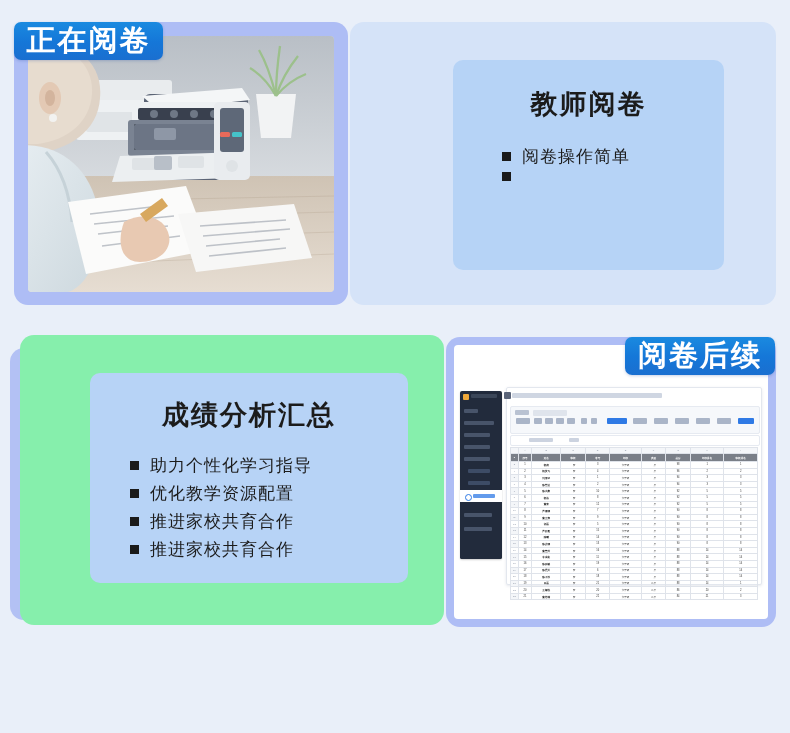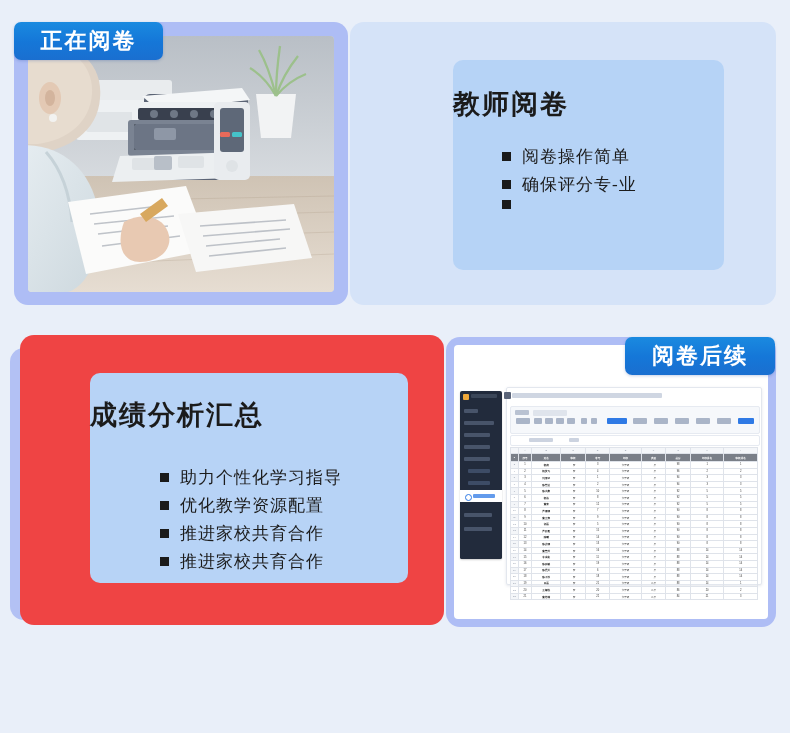--- a/index.html
+++ b/index.html
@@ -16,21 +16,21 @@
   .frame{position:absolute;border-radius:14px;}
   .frame-periwinkle{background:#aebdf5;}
 
   
   .badge{
     position:absolute;
     background:linear-gradient(180deg,#1a8ae0 0%,#1577d8 52%,#1a6fd0 100%);
     border-radius:7px;
     color:#ffffff;
     display:flex;align-items:center;justify-content:center;
-    font-size:22px;font-weight:bold;letter-spacing:2px;
+    font-size:29px;font-weight:bold;letter-spacing:2px;
     z-index:40;
     box-shadow:0 1px 3px rgba(30,70,160,.25);
   }
 
   
   #card-tl{left:14px;top:22px;width:334px;height:283px;}
   #photo-tl{
     position:absolute;left:14px;top:14px;width:306px;height:256px;
     border-radius:4px;overflow:hidden;
     background:#cfd6dc;
@@ -38,46 +38,46 @@
   .photo-svg{display:block;width:100%;height:100%;}
   #badge-reading{left:14px;top:22px;width:149px;height:38px;}
 
   
   #card-tr{left:350px;top:22px;width:426px;height:283px;background:#d5e3f8;}
   #inner-tr{
     position:absolute;left:103px;top:38px;width:271px;height:210px;
     background:#b6d3f6;border-radius:10px;
   }
   .panel-title{
-    text-align:left;color:#1b1b1b;font-weight:bold;
+    text-align:center;color:#1b1b1b;font-weight:bold;
     font-family:Liberation Sans, sans-serif;
   }
   #title-tr{font-size:27px;letter-spacing:2px;padding-top:26px;}
   .bullet-list{list-style:none;margin:0;padding:0;}
   .bullet-list li{
     display:flex;align-items:center;
     color:#1c1c1c;
     font-family:Liberation Serif, serif;
   }
   .bullet-sq{
     display:inline-block;width:9px;height:9px;background:#1a1a1a;
     margin-right:11px;flex:0 0 auto;
   }
   #list-tr{margin-top:22px;padding-left:49px;}
   #list-tr li{font-size:17px;line-height:25px;margin-bottom:3px;letter-spacing:1px;}
 
   
   #shadow-bl{left:10px;top:348px;width:40px;height:272px;background:#b3c1f4;border-radius:14px;}
-  #card-bl{left:20px;top:335px;width:424px;height:290px;background:#ef4444;}
+  #card-bl{left:20px;top:335px;width:424px;height:290px;background:#86efac;}
   #inner-bl{
     position:absolute;left:70px;top:38px;width:318px;height:210px;
     background:#b7d3f6;border-radius:10px;
   }
   #title-bl{font-size:27px;letter-spacing:2px;padding-top:24px;}
-  #list-bl{margin-top:32px;padding-left:70px;}
+  #list-bl{margin-top:20px;padding-left:40px;}
   #list-bl li{font-size:17px;line-height:25px;margin-bottom:3px;letter-spacing:1px;}
 
   
   #card-br{left:446px;top:337px;width:330px;height:290px;}
   #white-br{
     position:absolute;left:8px;top:8px;width:314px;height:274px;
     background:#ffffff;border-radius:4px;overflow:hidden;
   }
   #badge-follow{left:625px;top:337px;width:150px;height:38px;}
   #ss-wrap{position:absolute;left:6px;top:42px;width:300px;height:206px;}
@@ -276,24 +276,20 @@
   </div>
   <div class="badge" id="badge-reading">正在阅卷</div>
 
   <div class="frame" id="card-tr">
     <div id="inner-tr">
       <div class="panel-title" id="title-tr">教师阅卷</div>
       <ul class="bullet-list" id="list-tr">
         <li>
             <span class="bullet-sq"></span>
             <span>阅卷操作简单</span>
-          </li>
-        <li>
-            <span class="bullet-sq"></span>
-            <span>确保评分专-业</span>
           </li>
         <li>
             <span class="bullet-sq"></span>
           </li>
       </ul>
     </div>
   </div>
 
   <div class="frame frame-periwinkle" id="shadow-bl"></div>
   <div class="frame" id="card-bl">

